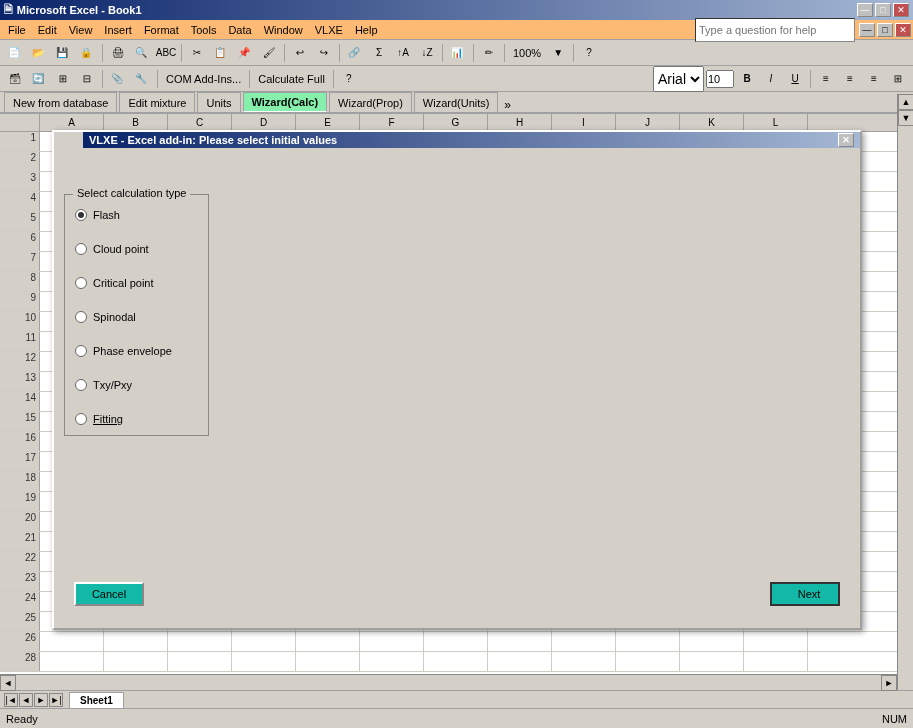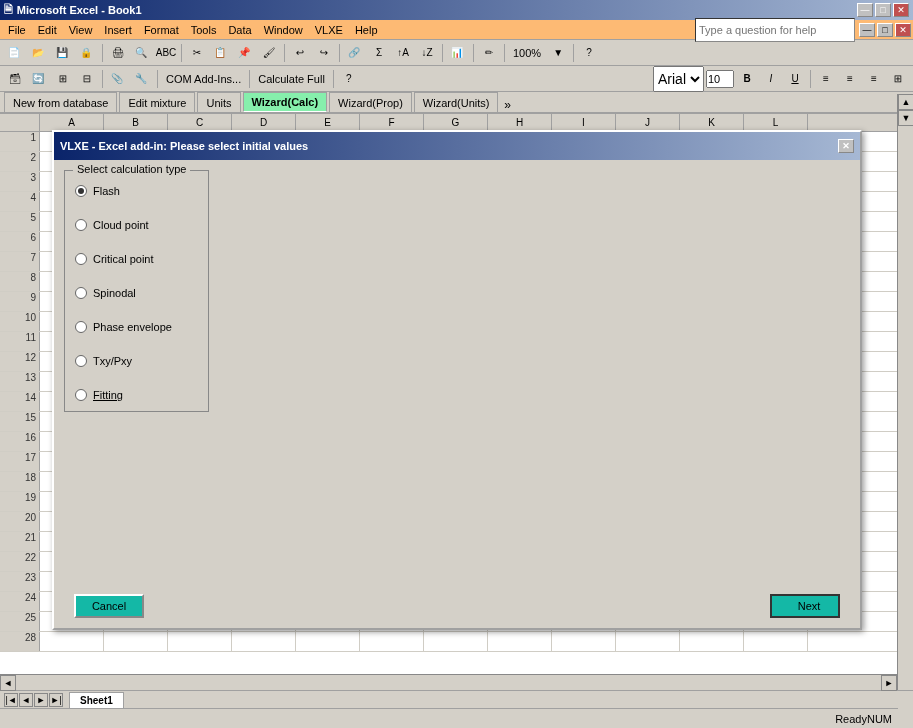--- a/index.html
+++ b/index.html
@@ -146,42 +146,44 @@
       background: #d4d0c8;
       border: 2px solid #a0a0a0;
       border-top: 2px solid #fff;
       border-left: 2px solid #fff;
       box-shadow: 2px 2px 6px rgba(0,0,0,0.4);
       z-index: 100;
     }
     .dialog-title-bar {
       background: linear-gradient(to right, #0a246a, #a6b8d4);
       color: white;
-      height: 28px;
+      height: 16px;
       display: flex;
       align-items: center;
       padding: 0 6px;
       justify-content: space-between;
       font-size: 11px;
       font-weight: bold;
+      margin-left: 29px;
     }
     .dialog-content {
       padding: 10px;
       display: flex;
       flex-direction: column;
       height: calc(100% - 20px);
     }
 
     
     .group-box {
       border: 1px solid #888;
       padding: 14px 10px 10px 10px;
       position: relative;
       width: 145px;
       background: #d4d0c8;
+      margin-top: 36px;
     }
     .group-box-legend {
       position: absolute;
       top: -8px;
       left: 8px;
       background: #d4d0c8;
       padding: 0 4px;
       font-size: 11px;
       font-weight: normal;
     }
@@ -275,29 +277,29 @@
       color: #333;
       border-right: 1px solid #a0a0a0;
       font-size: 10px;
     }
 
     
     .status-bar {
       position: absolute;
       bottom: 0;
       left: 0;
-      right: 15px;
+      right: 0;
       height: 20px;
       background: #d4d0c8;
       border-top: 1px solid #a0a0a0;
       display: flex;
       align-items: center;
       padding: 0 6px;
       font-size: 11px;
-      justify-content: flex-end;
+      justify-content: space-between;
     }
 
     
     .sheet-tabs {
       position: absolute;
       bottom: 20px;
       left: 0;
       right: 0;
       height: 18px;
       background: #d4d0c8;
@@ -843,20 +845,35 @@
           <div class="sheet-cell"></div>
           <div class="sheet-cell"></div>
           <div class="sheet-cell"></div>
           <div class="sheet-cell"></div>
           <div class="sheet-cell"></div>
           <div class="sheet-cell"></div>
           <div class="sheet-cell"></div>
           <div class="sheet-cell"></div>
         </div>
         <div class="sheet-row">
+          <div class="sheet-cell row-num-cell">26</div>
+          <div class="sheet-cell"></div>
+          <div class="sheet-cell"></div>
+          <div class="sheet-cell"></div>
+          <div class="sheet-cell"></div>
+          <div class="sheet-cell"></div>
+          <div class="sheet-cell"></div>
+          <div class="sheet-cell"></div>
+          <div class="sheet-cell"></div>
+          <div class="sheet-cell"></div>
+          <div class="sheet-cell"></div>
+          <div class="sheet-cell"></div>
+          <div class="sheet-cell"></div>
+        </div>
+        <div class="sheet-row">
           <div class="sheet-cell row-num-cell">28</div>
           <div class="sheet-cell"></div>
           <div class="sheet-cell"></div>
           <div class="sheet-cell"></div>
           <div class="sheet-cell"></div>
           <div class="sheet-cell"></div>
           <div class="sheet-cell"></div>
           <div class="sheet-cell"></div>
           <div class="sheet-cell"></div>
           <div class="sheet-cell"></div>

